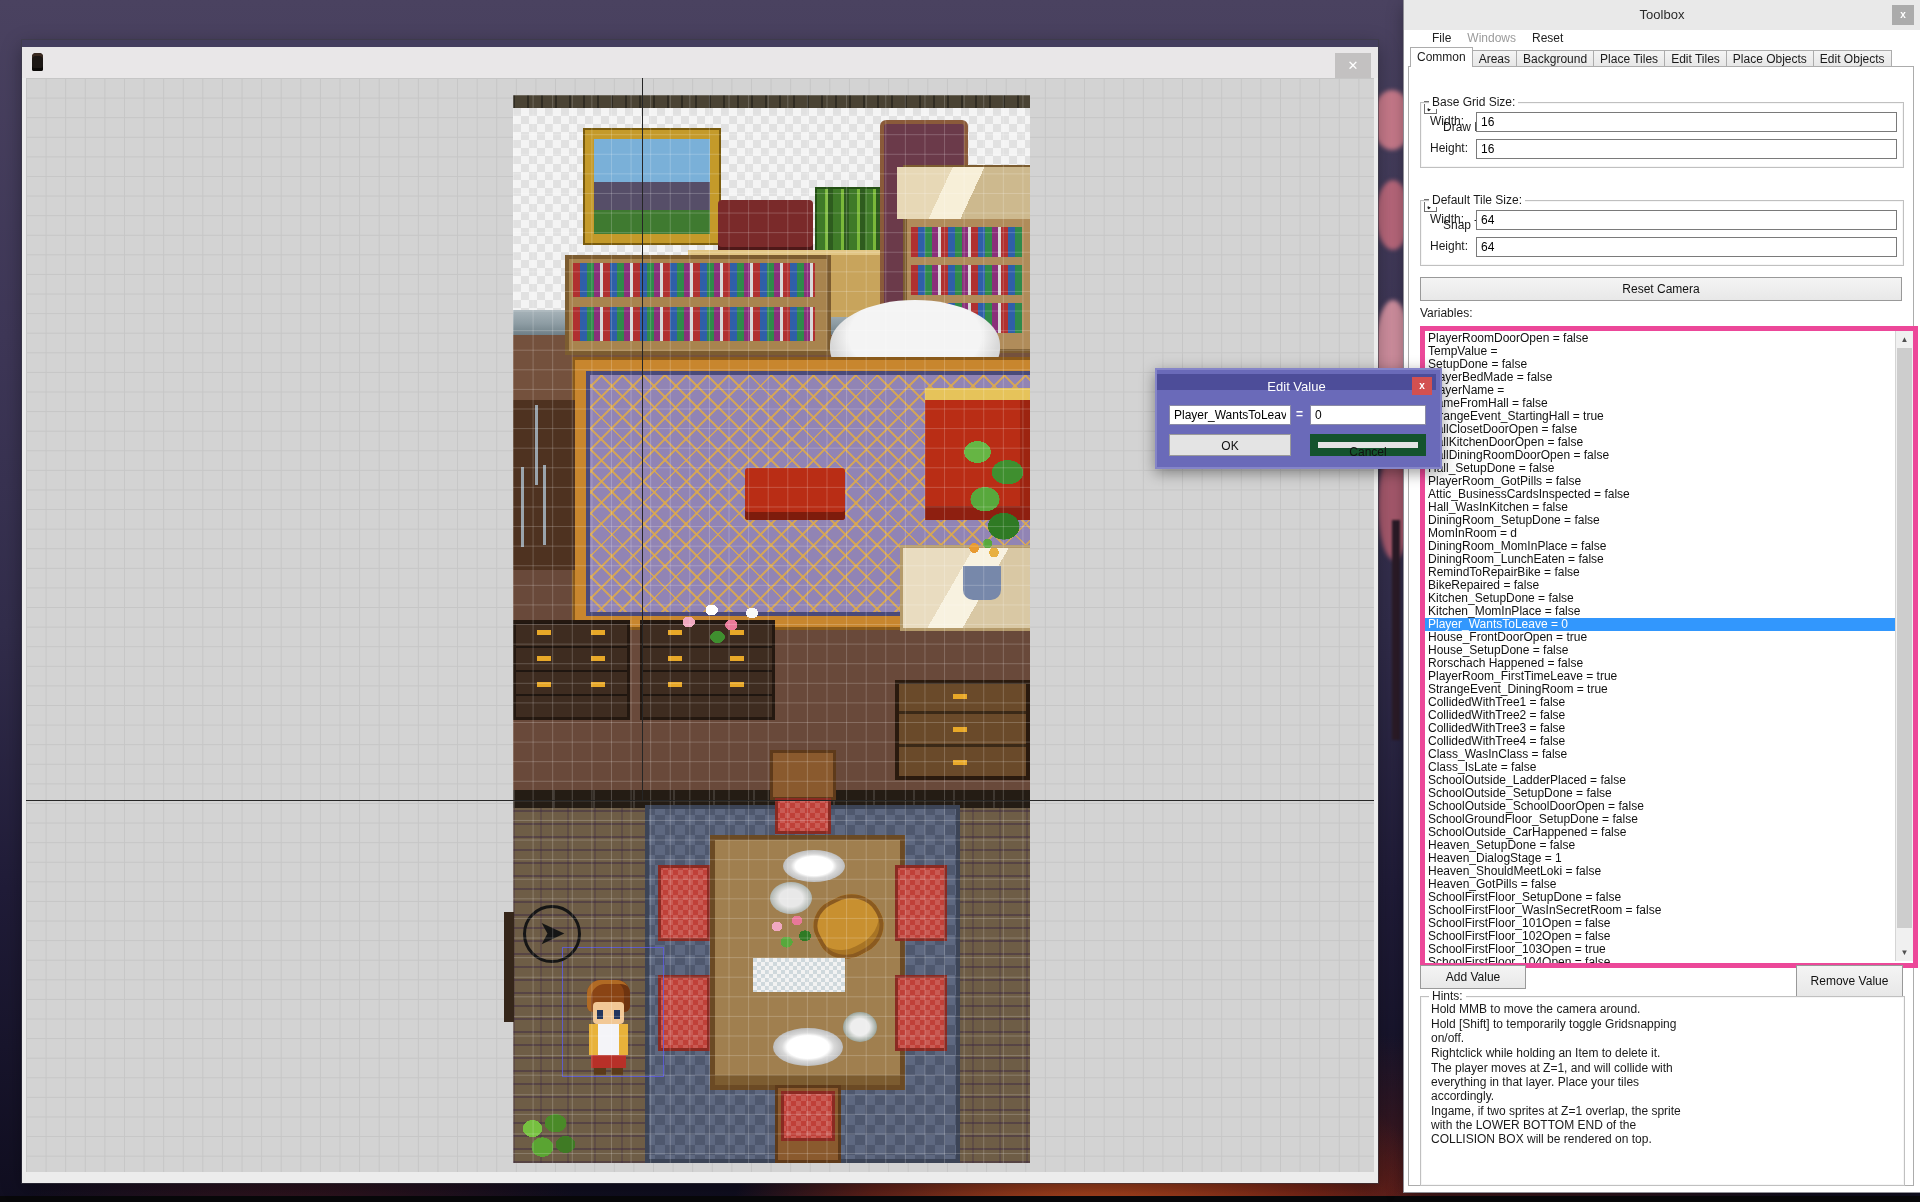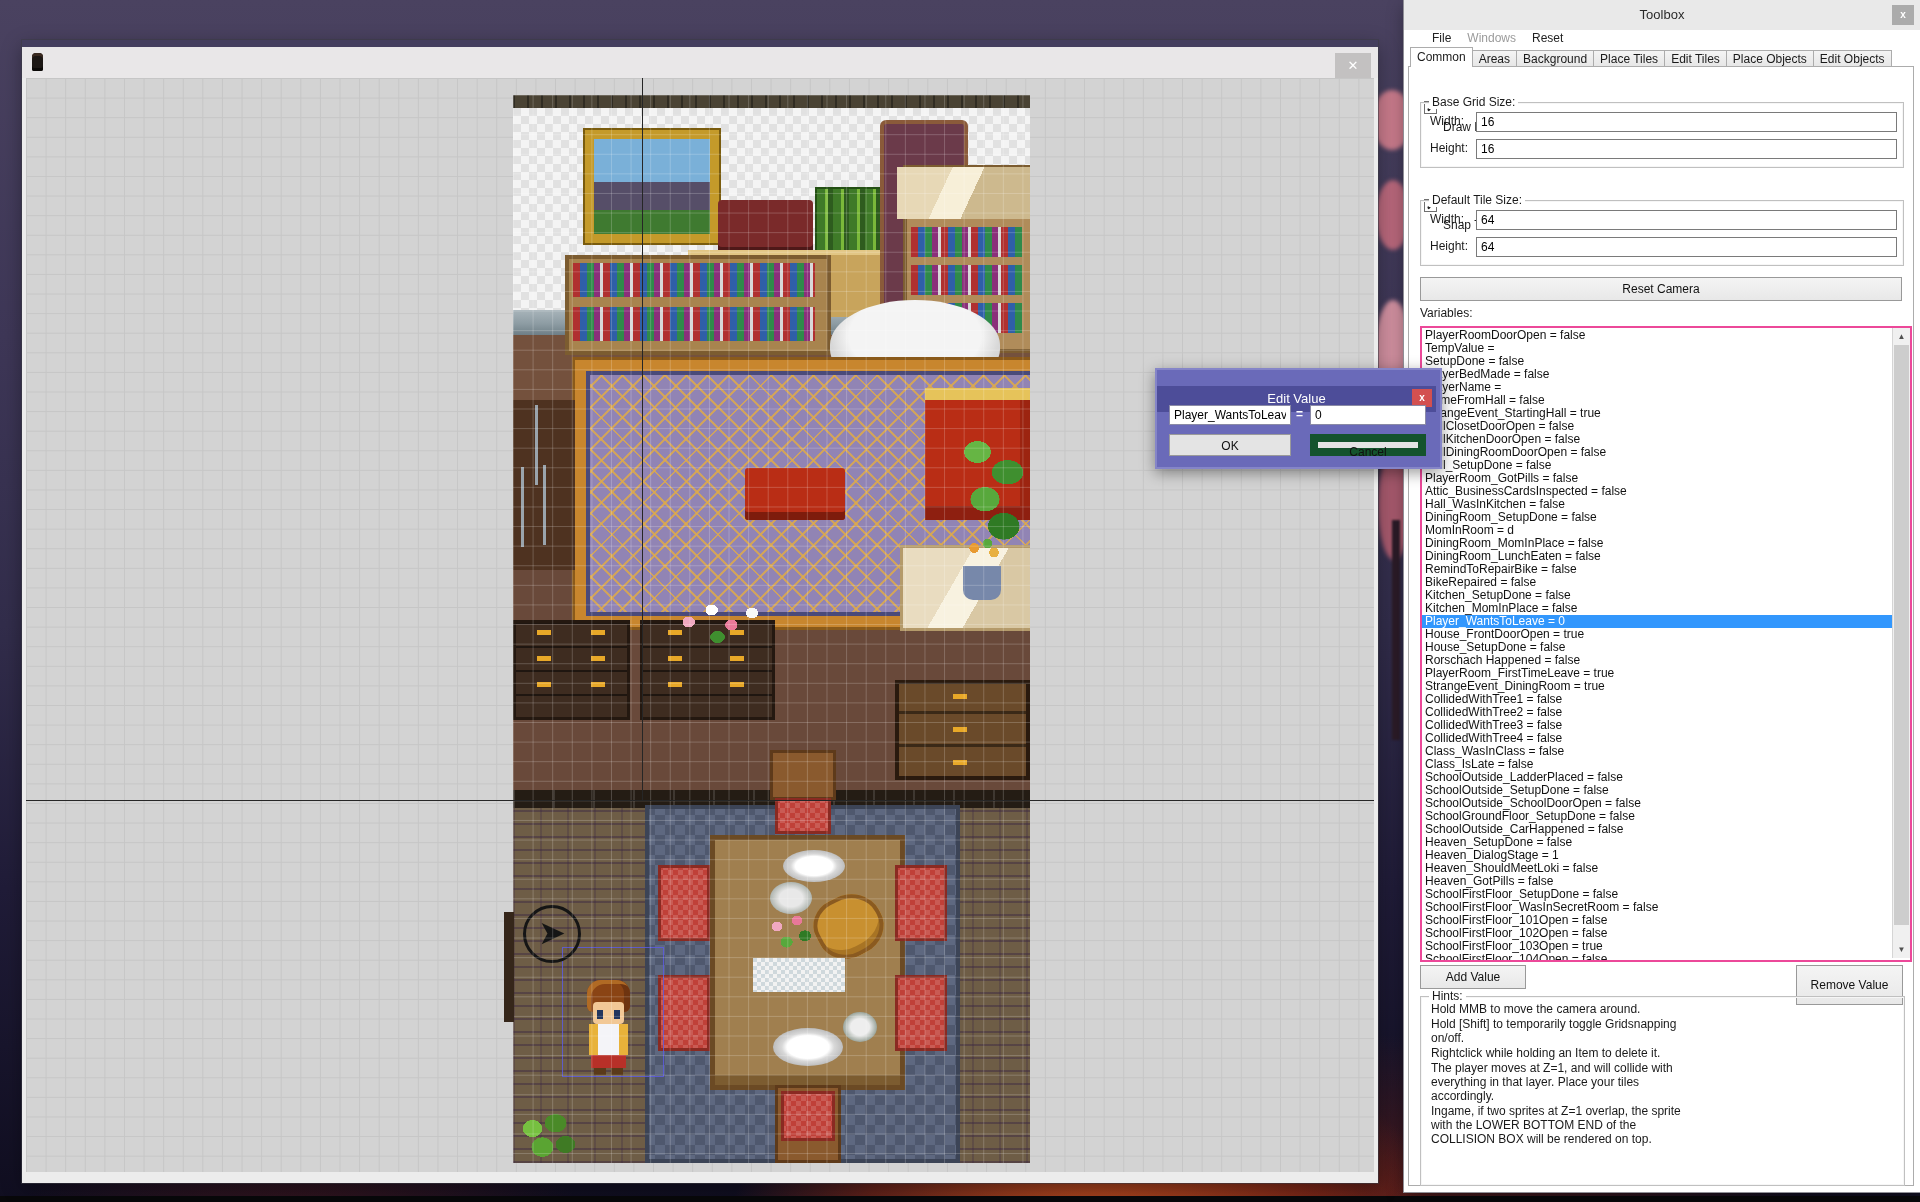--- a/index.html
+++ b/index.html
@@ -152,21 +152,21 @@
   #m-player .body{position:absolute;left:8px;top:44px;width:39px;height:31px;background:#e8b23a;}
   #m-player .apron{position:absolute;left:17px;top:44px;width:21px;height:40px;background:#f4f4f8;}
   #m-player .skirt{position:absolute;left:10px;top:75px;width:35px;height:13px;background:#b83028;}
   #m-player .boot{position:absolute;top:88px;width:12px;height:7px;background:#5a3a1a;}
   #m-player .boot.l{left:13px}.boot.r{left:30px}
   #m-leftdoor{left:478px;top:834px;width:10px;height:110px;background:#35261a;}
 
   
   #edit-dialog{left:1155px;top:368px;width:283px;height:97px;background:#6a6ab9;
     border:2px solid #8585c8;box-shadow:0 4px 14px rgba(0,0,0,.4);}
-  #ed-titlebar{left:0;top:16px;width:279px;height:26px;background:#4d4d99;}
+  #ed-titlebar{left:0;top:4px;width:279px;height:16px;background:#4d4d99;}
   #ed-title{width:279px;text-align:center;color:#fff;font-size:13px;line-height:26px;}
   #ed-close{left:255px;top:3px;width:20px;height:18px;background:#d35050;color:#fff;
     font-size:10px;font-weight:bold;line-height:18px;text-align:center;}
   .ed-input{position:absolute;height:20px;border:1px solid #8a8aa6;background:#fff;
     font-family:"Liberation Sans",sans-serif;font-size:12px;padding:0 4px;box-sizing:border-box;}
   #ed-name{left:12px;top:35px;width:122px;}
   #ed-eq{left:139px;top:37px;color:#fff;font-size:12px;font-weight:bold;}
   #ed-value{left:153px;top:35px;width:116px;}
   .ed-btn{position:absolute;top:64px;height:22px;background:#e4e4e4;border:1px solid #9a9a9a;
     font-size:12px;text-align:center;line-height:20px;color:#111;}
@@ -194,21 +194,21 @@
     font-size:11px;line-height:12px;text-align:center;color:#222;font-weight:bold;box-sizing:border-box;}
   .lbl{font-size:12px;color:#1a1a1a;margin-top:40px;}
   .groupbox{position:absolute;border:1px solid #c0c0c0;box-shadow:inset 0 0 0 1px #f6f6f6;}
   .groupbox>.gb-label{position:absolute;top:-8px;left:8px;background:#fff;padding:0 3px;font-size:12px;color:#1a1a1a;}
   .field-label{position:absolute;font-size:12px;color:#1a1a1a;}
   .tb-input{position:absolute;height:20px;border:1px solid #7a7a7a;background:#fff;
     font-family:"Liberation Sans",sans-serif;font-size:12px;padding:0 4px;box-sizing:border-box;}
   .tb-btn{position:absolute;background:linear-gradient(#f4f4f4,#e8e8e8);border:1px solid #999;
     font-size:12px;color:#111;text-align:center;}
 
-  #tb-list{left:16px;top:326px;width:488px;height:632px;border:2px solid #ec4899;background:#fff;overflow:hidden;}
+  #tb-list{left:16px;top:326px;width:488px;height:632px;border:5px solid #ec4899;background:#fff;overflow:hidden;}
   .var-row{height:13px;line-height:13px;font-size:12px;color:#111;padding-left:3px;white-space:nowrap;}
   .var-row.selected{background:#3297fd;color:#fff;}
   #tb-scroll{position:absolute;right:0;top:0;width:17px;height:630px;background:#f0f0f0;border-left:1px solid #d5d5d5;}
   .scroll-btn{position:absolute;left:0;width:17px;height:17px;background:#f0f0f0;color:#505050;
     font-size:8px;text-align:center;line-height:17px;}
   #tb-thumb{position:absolute;left:1px;top:17px;width:15px;height:580px;background:#cdcdcd;}
 
   #hints-group p{margin:1px 0 0 0;width:268px;font-size:12px;line-height:14px;color:#1a1a1a;}
   #hints-inner{position:absolute;left:10px;top:4px;}
 </style>
@@ -435,21 +435,21 @@
         <div class="var-row">SchoolFirstFloor_104Open = false</div>
       </div>
     <div id="tb-scroll">
       <div class="scroll-btn" style="top:0;">▲</div>
       <div id="tb-thumb"></div>
       <div class="scroll-btn" style="top:613px;">▼</div>
     </div>
   </div>
 
   <button class="tb-btn" style="left:16px;top:965px;width:106px;height:24px;">Add Value</button>
-  <button class="tb-btn" style="left:392px;top:965px;width:107px;height:40px;">Remove Value</button>
+  <button class="tb-btn" style="left:392px;top:965px;width:107px;height:32px;">Remove Value</button>
 
   <div id="hints-group" class="groupbox" style="left:16px;top:996px;width:483px;height:188px;">
     <span class="gb-label">Hints:</span>
     <div id="hints-inner">
         <p>Hold MMB to move the camera around.</p>
         <p>Hold [Shift] to temporarily toggle Gridsnapping on/off.</p>
         <p>Rightclick while holding an Item to delete it.</p>
         <p>The player moves at Z=1, and will collide with everything in that layer. Place your tiles accordingly.</p>
         <p>Ingame, if two sprites at Z=1 overlap, the sprite with the LOWER BOTTOM END of the COLLISION BOX will be rendered on top.</p>
       </div>

